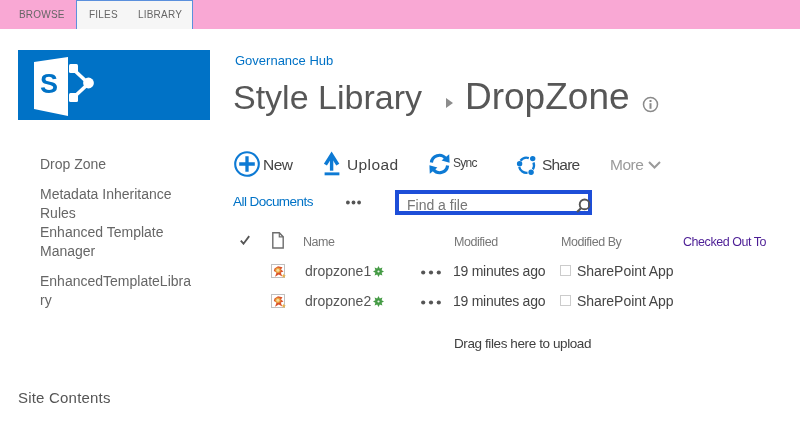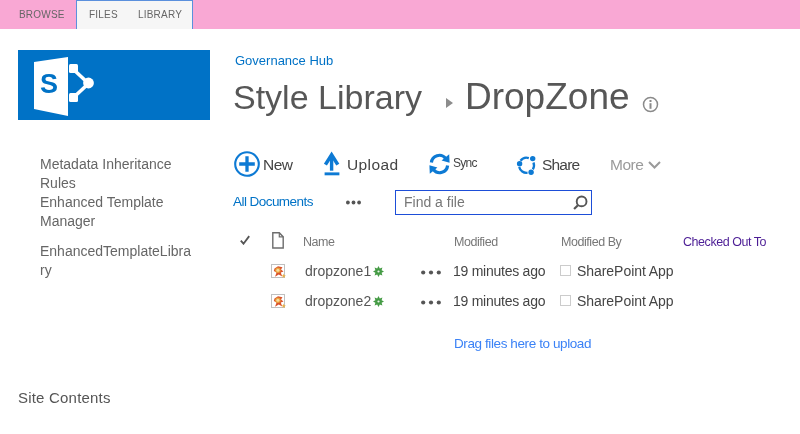--- a/index.html
+++ b/index.html
@@ -37,20 +37,21 @@
   </svg>
 <div class="abs" style="left:465px;top:76px;font-size:37px;color:#575757;white-space:nowrap">DropZone</div>
 <svg class="abs" style="left:642px;top:96px" width="17" height="17" viewBox="0 0 17 17">
   <circle cx="8.5" cy="8.5" r="7" fill="none" stroke="#8a8a8a" stroke-width="1.5"></circle>
   <rect x="7.5" y="7.2" width="2" height="5.6" fill="#8a8a8a"></rect>
   <rect x="7.5" y="4" width="2" height="2" fill="#8a8a8a"></rect>
 </svg>
 
 <div class="abs" style="left:18px;top:155px;width:174px;font-size:14px;color:#666;line-height:19px">
   <div style="padding-left:22px;width:174px">
+    <div style="margin-bottom:11px">Drop Zone</div>
     <div style="">Metadata Inheritance Rules</div>
     <div style="margin-bottom:11px">Enhanced Template Manager</div>
     <div style="margin-bottom:14px;word-break:break-all">EnhancedTemplateLibrary</div>
   </div>
 </div>
 <div class="abs" style="left:18px;top:389px;font-size:15px;letter-spacing:.2px;color:#555">Site Contents</div>
 
 <svg class="abs" style="left:233px;top:150px" width="28" height="28" viewBox="0 0 28 28">
   <circle cx="14" cy="14" r="11.8" fill="none" stroke="#0d7ad4" stroke-width="2.1"></circle>
   <path d="M14,6.2 L14,21.8 M6.2,14 L21.8,14" stroke="#0d7ad4" stroke-width="3.3"></path>
@@ -86,21 +87,21 @@
 <svg class="abs" style="left:648px;top:161px" width="13" height="8" viewBox="0 0 13 8">
     <path d="M1,1 L6.5,6.5 L12,1" fill="none" stroke="#9a9a9a" stroke-width="2"></path>
   </svg>
 
 <div class="abs" style="left:233px;top:194px;font-size:13.5px;font-weight:normal;letter-spacing:-.55px;color:#0072c6">All Documents</div>
 <svg class="abs" style="left:346px;top:200px" width="15" height="5" viewBox="0 0 15 5">
     <circle cx="1.9" cy="2.5" r="1.9" fill="#555"></circle>
     <circle cx="7.5" cy="2.5" r="1.9" fill="#555"></circle>
     <circle cx="13.1" cy="2.5" r="1.9" fill="#555"></circle>
   </svg>
-<div class="abs" style="left:395px;top:190px;width:197px;height:25px;border:1px solid #1d4ed8;background:#fff">
+<div class="abs" style="left:395px;top:190px;width:197px;height:25px;border:4px solid #1d4ed8;background:#fff">
   <span class="abs" style="left:8px;top:0;line-height:22px;font-size:14px;color:#767676">Find a file</span>
   <svg class="abs" style="left:176px;top:4px" width="16" height="16" viewBox="0 0 16 16">
     <circle cx="9.6" cy="6.4" r="4.9" fill="none" stroke="#555" stroke-width="1.9"></circle>
     <line x1="5.9" y1="10.2" x2="2.1" y2="14" stroke="#555" stroke-width="2.2"></line>
   </svg>
 </div>
 
 <svg class="abs" style="left:240px;top:235px" width="10" height="10" viewBox="0 0 10 10">
     <path d="M0.8,5.6 L3.5,8.7 L9.2,1.1" fill="none" stroke="#555" stroke-width="1.8"></path>
   </svg>
@@ -150,13 +151,13 @@
 </svg>
 <svg class="abs" style="left:421px;top:300px" width="20" height="5" viewBox="0 0 20 5">
     <circle cx="2.2" cy="2.5" r="2.1" fill="#555"></circle>
     <circle cx="10" cy="2.5" r="2.1" fill="#555"></circle>
     <circle cx="17.8" cy="2.5" r="2.1" fill="#555"></circle>
   </svg>
 <div class="abs" style="left:453px;top:293px;font-size:14px;letter-spacing:-.25px;color:#444">19 minutes ago</div>
 <div class="abs" style="left:560px;top:295px;width:11px;height:11px;border:1px solid #ccc;background:#fff"></div>
 <div class="abs" style="left:577px;top:293px;font-size:14px;letter-spacing:-.05px;color:#444">SharePoint App</div>
 
-<div class="abs" style="left:454px;top:336px;font-size:13.5px;letter-spacing:-.4px;color:#3b82f6">Drag files here to upload</div>
+<div class="abs" style="left:454px;top:336px;font-size:13.5px;letter-spacing:-.4px;color:#404040">Drag files here to upload</div>
 
 </body></html>

